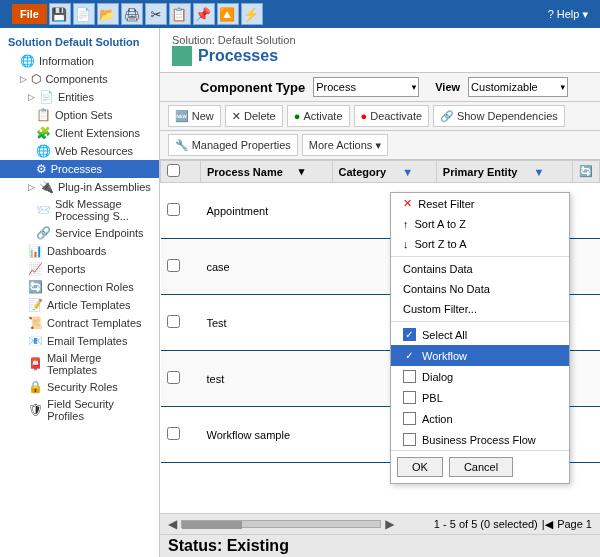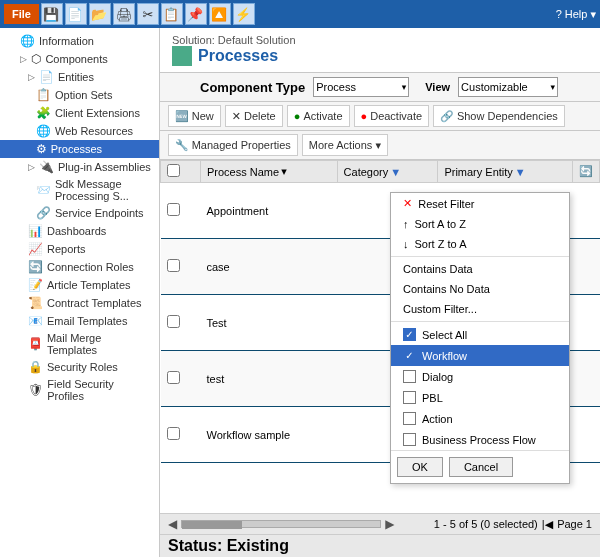--- a/index.html
+++ b/index.html
@@ -1,19 +1,19 @@
 <!DOCTYPE html>
 <html><head>
   <meta charset="utf-8">
   <style>
     * { box-sizing: border-box; margin: 0; padding: 0; }
     body { font-family: 'Segoe UI', Tahoma, sans-serif; font-size: 11px; background: #f0f0f0; width: 600px; height: 557px; overflow: hidden; }
 
     
-    .top-bar { background: #1e5fa8; height: 28px; display: flex; align-items: center; padding: 0 4px; gap: 2px; }
+    .top-bar { background: #1e5fa8; height: 28px; display: flex; align-items: center; padding: 0 12px; gap: 2px; }
     .file-btn { background: #d94f00; color: white; font-size: 11px; font-weight: bold; padding: 2px 8px; border: none; cursor: pointer; height: 20px; }
     .toolbar-icon { width: 22px; height: 22px; background: #cde0f5; border: 1px solid #7aabdc; display: inline-flex; align-items: center; justify-content: center; cursor: pointer; font-size: 13px; color: #333; }
     .help-btn { margin-left: auto; color: white; font-size: 11px; cursor: pointer; }
 
     
     .main-area { display: flex; height: calc(557px - 28px); }
 
     
     .sidebar { width: 160px; background: white; border-right: 1px solid #c8c8c8; overflow-y: auto; padding: 4px 0; flex-shrink: 0; }
     .sidebar-header { padding: 4px 8px; }
@@ -41,21 +41,21 @@
     .combo-box { height: 20px; font-size: 11px; border: 1px solid #999; padding: 0 2px; background: white; display: flex; align-items: center; justify-content: space-between; cursor: pointer; }
     .combo-arrow { font-size: 9px; }
     .view-label { font-weight: bold; font-size: 11px; margin-left: 8px; }
 
     
     .action-toolbar { background: #f5f5f5; border-bottom: 1px solid #c8c8c8; padding: 3px 8px; display: flex; align-items: center; gap: 4px; }
     .action-btn { display: flex; align-items: center; gap: 3px; padding: 2px 6px; border: 1px solid #ccc; background: white; font-size: 11px; cursor: pointer; height: 22px; color: #333; }
 
     
     .grid-area { flex: 1; background: white; overflow: hidden; position: relative; }
-    .grid-col-header { font-weight: normal; font-size: 11px; display: flex; align-items: center; gap: 2px; text-align: center; }
+    .grid-col-header { font-weight: bold; font-size: 11px; display: flex; align-items: center; gap: 16px; text-align: center; }
 
     .grid-table { width: 100%; border-collapse: collapse; }
     .grid-table th { background: #e8e8e8; border: 1px solid #ccc; padding: 3px 6px; text-align: left; font-size: 11px; font-weight: bold; }
     .grid-table td { border-bottom: 1px solid #0c4a6e; padding: 20px 6px; font-size: 11px; }
     .grid-table tr:nth-child(even) td { background: #f9f9f9; }
 
     
     .bottom-bar { background: #e8e8e8; border-top: 1px solid #ccc; padding: 3px 8px; display: flex; align-items: center; justify-content: space-between; }
     .scroll-area { display: flex; align-items: center; gap: 4px; }
     .scroll-arrow { cursor: pointer; font-size: 12px; color: #555; }
@@ -90,20 +90,23 @@
   <div class="toolbar-icon">📋</div>
   <div class="toolbar-icon">📌</div>
   <div class="toolbar-icon">🔼</div>
   <div class="toolbar-icon">⚡</div>
   <span class="help-btn">? Help ▾</span>
 </div>
 
 <div class="main-area">
 
   <div class="sidebar">
+    <div class="sidebar-header">
+      <div class="sidebar-title">Solution Default Solution</div>
+    </div>
 
     <div class="sidebar-item sidebar-indent1">
       <span class="item-icon">🌐</span>
       <span>Information</span>
     </div>
     <div class="sidebar-item sidebar-indent1">
       <span class="expand-icon">▷</span>
       <span class="item-icon">⬡</span>
       <span>Components</span>
     </div>
@@ -184,21 +187,21 @@
     <div class="solution-header">
       <div class="solution-label">Solution: Default Solution</div>
       <div class="solution-title">
         <span style="background:#4aaa88;width:20px;height:20px;display:inline-block;"></span>
         <span>Processes</span>
       </div>
     </div>
 
     <div class="component-toolbar">
       <span class="comp-type-label">Component Type</span>
-      <div class="combo-box" style="width:96px;">
+      <div class="combo-box" style="width:106px;">
         <span>Process</span>
         <span class="combo-arrow">▾</span>
       </div>
       <span class="view-label">View</span>
       <div class="combo-box" style="width:100px;">
         <span>Customizable</span>
         <span class="combo-arrow">▾</span>
       </div>
     </div>
 

